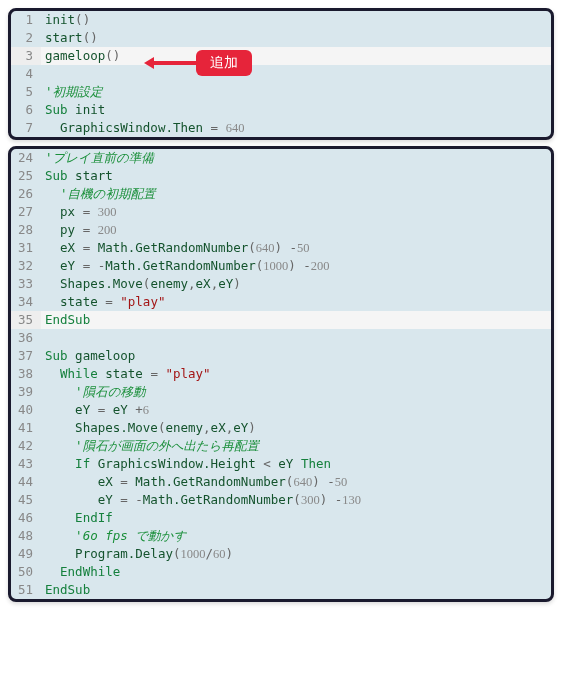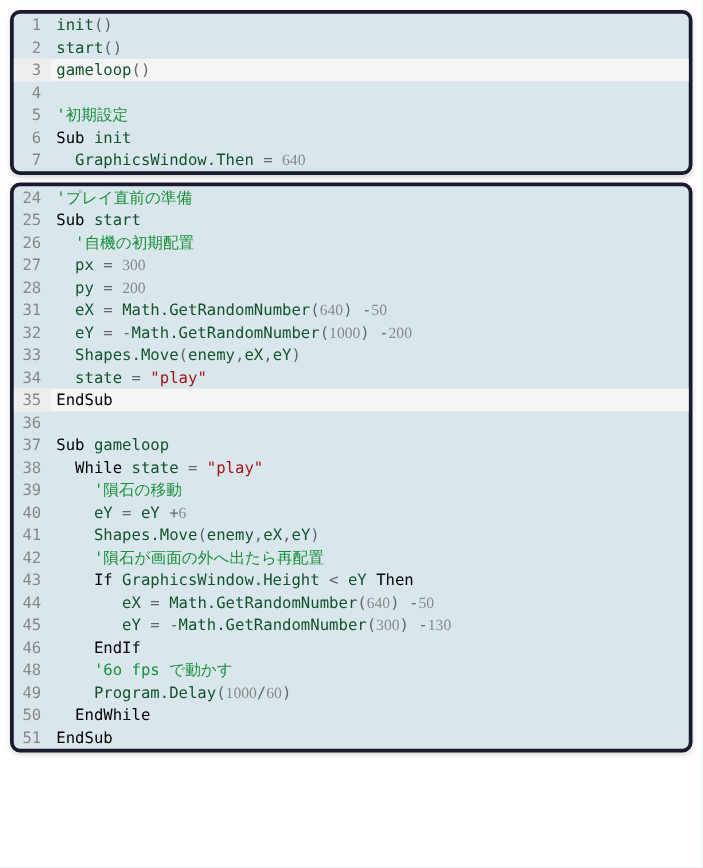--- a/index.html
+++ b/index.html
@@ -8,23 +8,23 @@
 .line { display:flex; min-height:18px; font-size:12.5px; line-height:18px; }
 .gutter { width:30px; text-align:right; padding-right:8px; color:#888; font-family:Menlo,Consolas,monospace; user-select:none; flex-shrink:0; }
 .code { flex:1; font-family:Menlo,Consolas,monospace; white-space:pre; padding-left:4px; color:#333; }
 .hl { background:#f5f5f5; }
 .hl .gutter { background:#eee; }
 .callout { position:absolute; display:flex; align-items:center; }
 .arrow { width:50px; height:4px; background:#e6243a; position:relative; }
 .arrow::before { content:""; position:absolute; left:-10px; top:-4px; border:6px solid transparent; border-right:10px solid #e6243a; }
 .badge { background:#e6243a; color:#fff; padding:4px 14px; border-radius:6px; font-size:14px; font-weight:500; margin-left:-2px; }
 .wrap { position:relative; }
-.t-kw  { color:#000000; }
+.t-kw  { color:#15803d; }
 .t-fn  { color:#14532d; }
-.t-cm  { color:#1a8f3a; }
+.t-cm  { color:#1a8f3a; font-style:italic; }
 .t-num { color:#888;font-family:Liberation Serif, serif; }
 .t-str { color:#a31515; }
 .t-op  { color:#666; }
 </style>
 </head>
 <body>
 <div class="wrap">
 
 <div class="panel" id="p-top">
       <div class="line">
@@ -152,13 +152,17 @@
       <div class="line">
         <div class="gutter">50</div>
         <div class="code"><span>  </span><span class="t-kw">EndWhile</span></div>
       </div>
       <div class="line">
         <div class="gutter">51</div>
         <div class="code"><span class="t-kw">EndSub</span></div>
       </div>
     </div>
 
+<div class="callout" style="top:42px; left:140px;">
+  <div class="arrow"></div>
+  <div class="badge">追加</div>
+</div>
 </div>
 
 </body></html>

